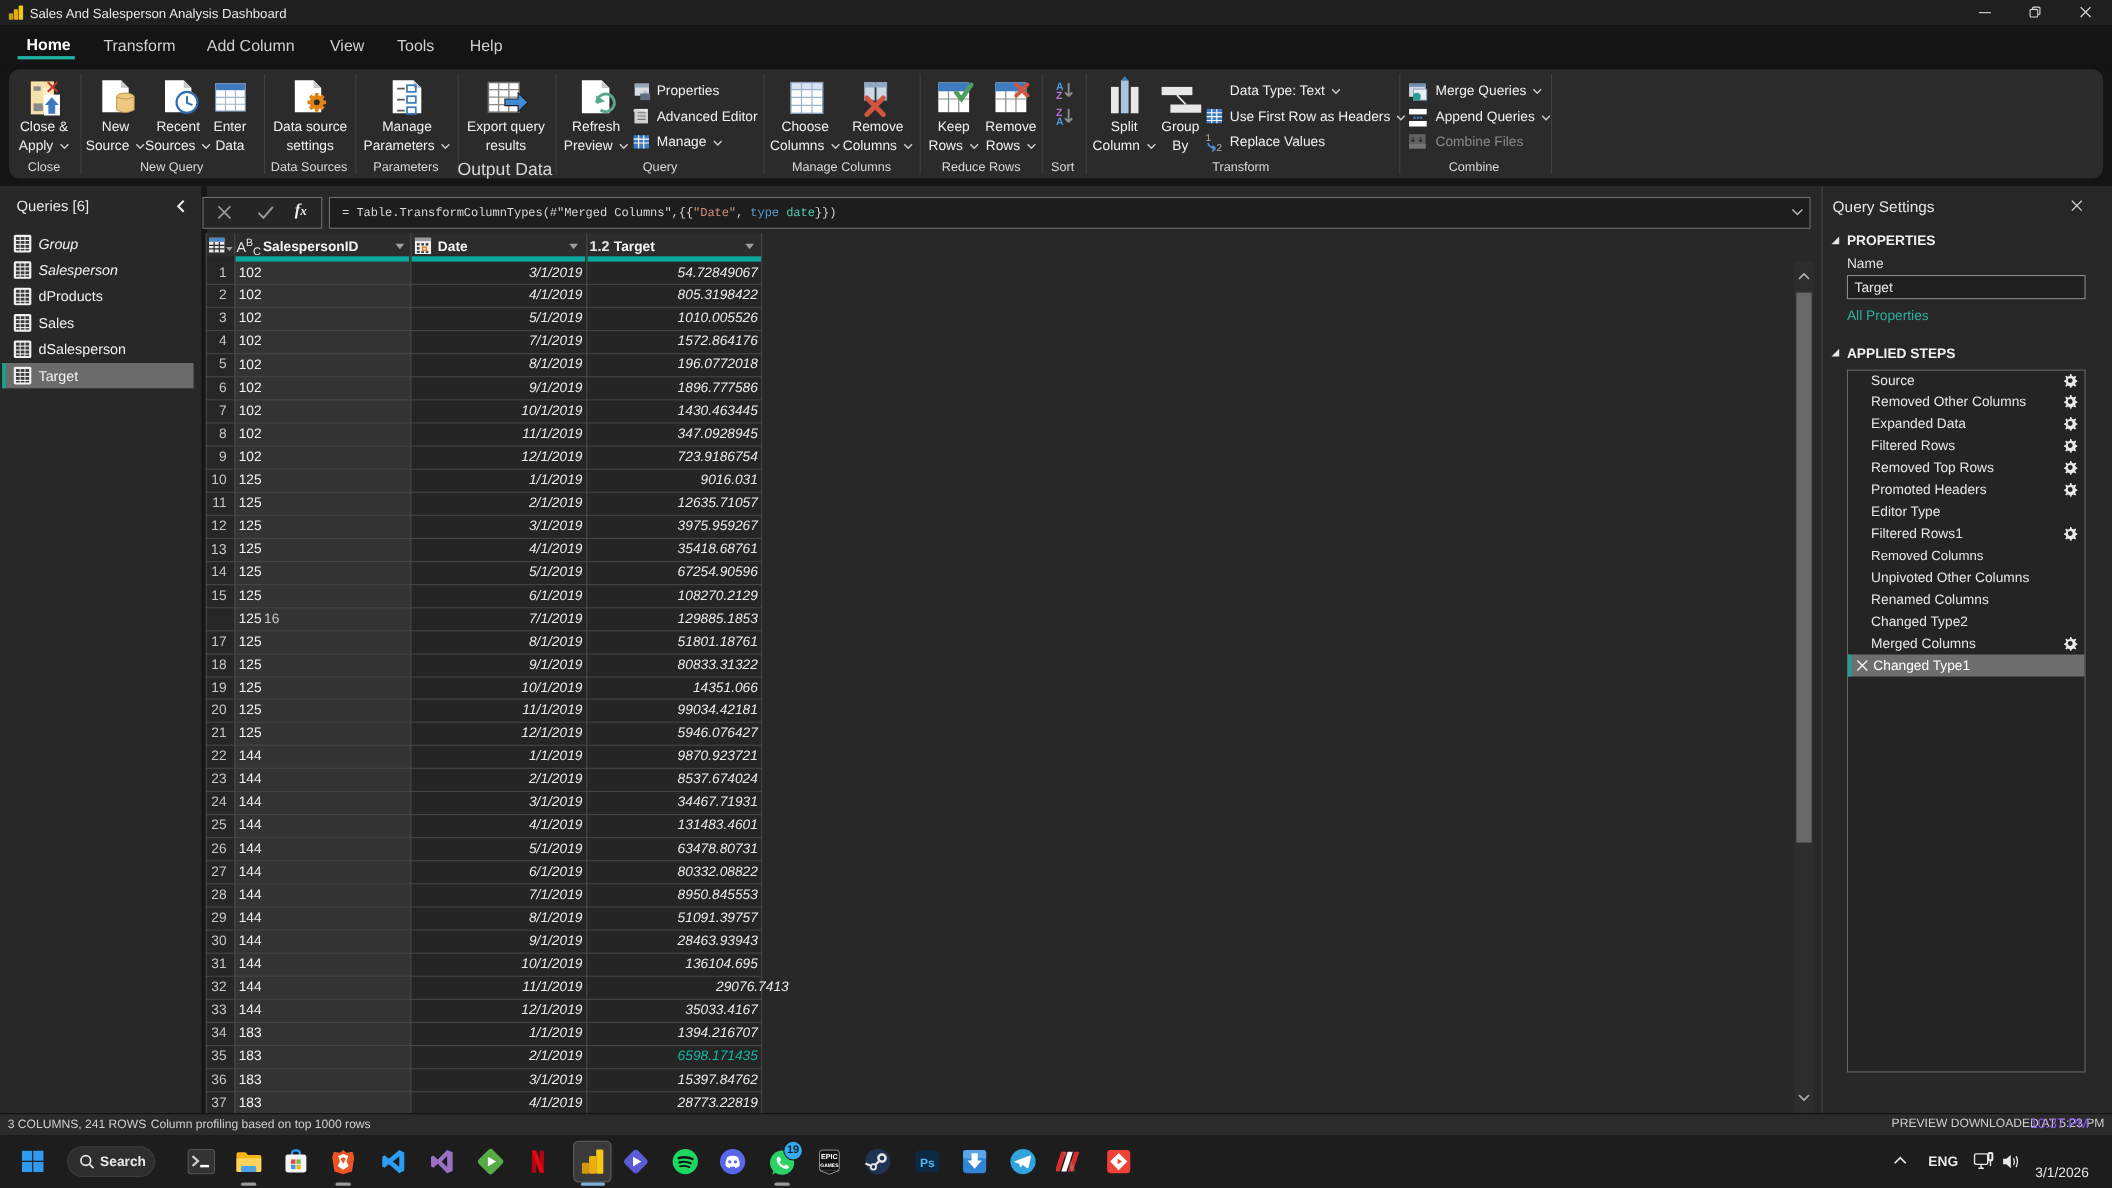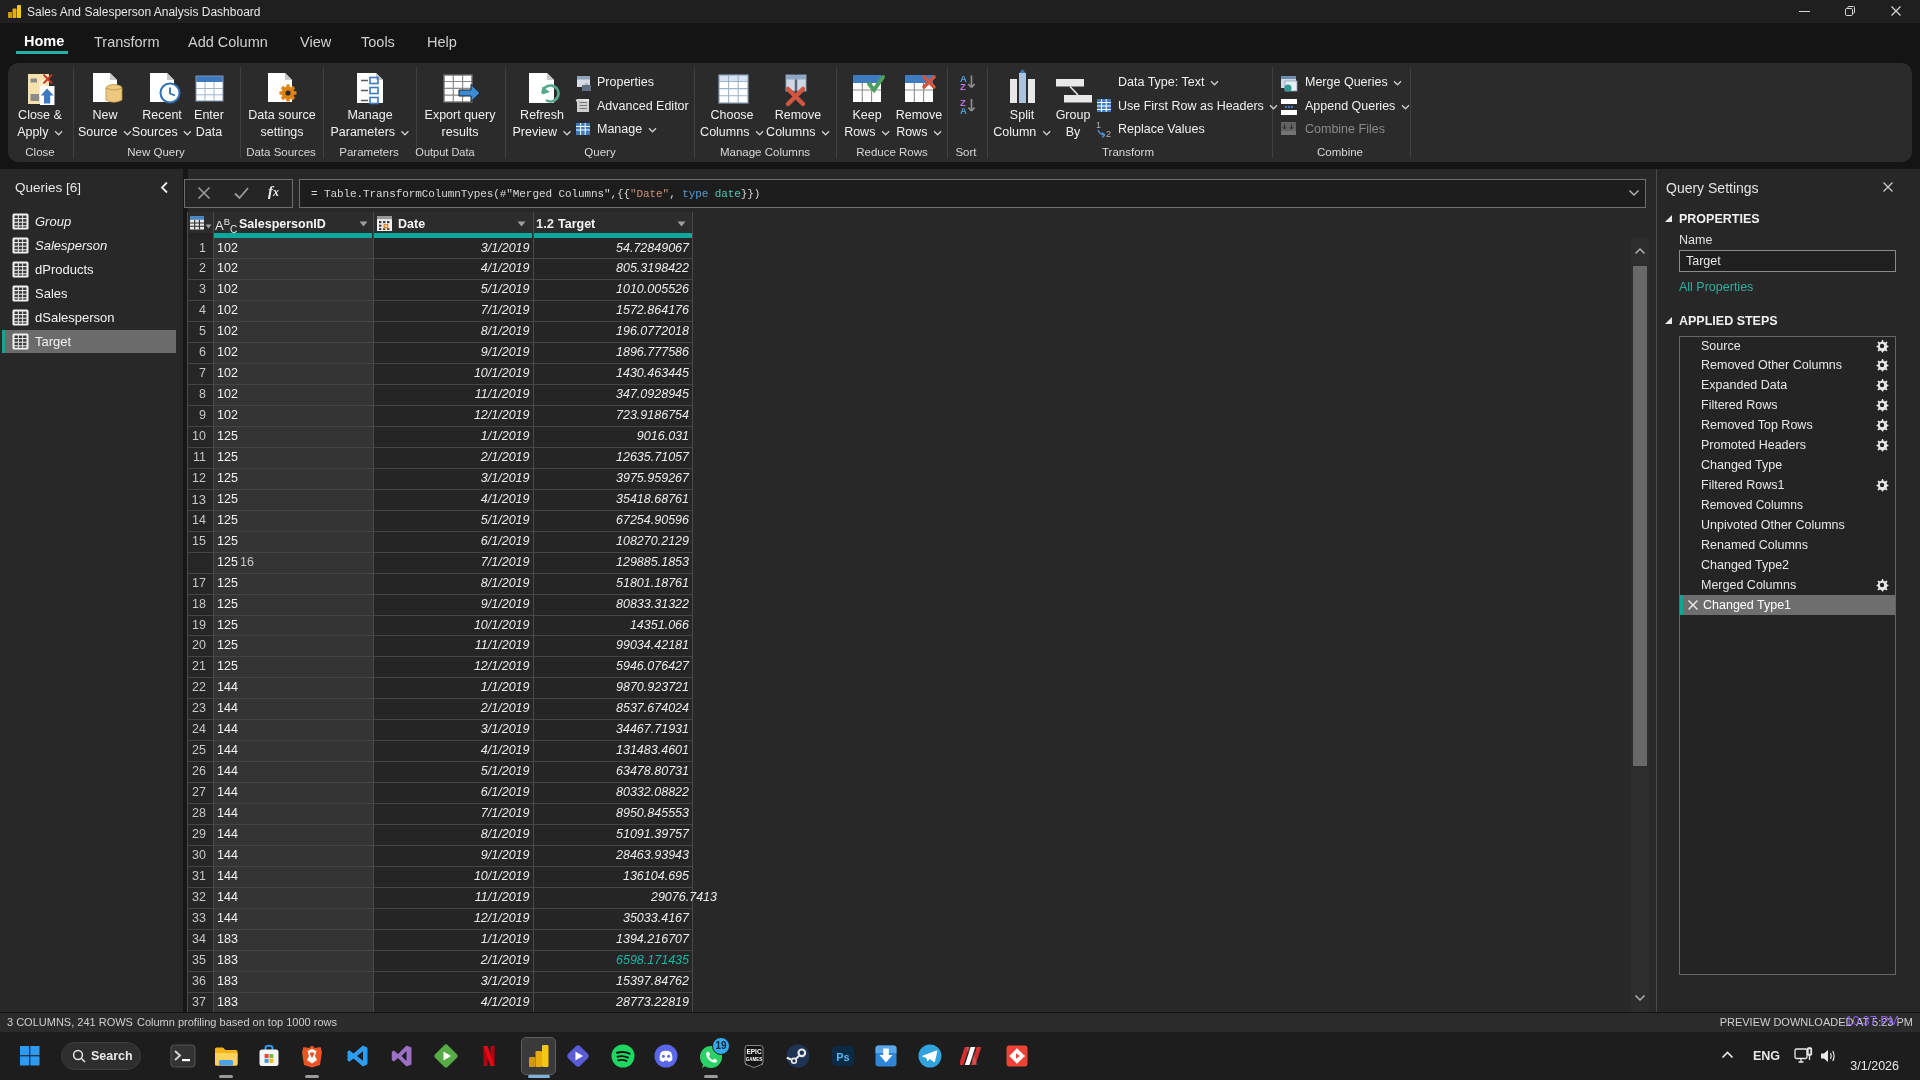--- a/index.html
+++ b/index.html
@@ -42,21 +42,21 @@
 <div class="abs" style="left:694px;top:67px;width:1px;height:91px;background:#404040;"></div>
 <div class="abs" style="left:836px;top:67px;width:1px;height:91px;background:#404040;"></div>
 <div class="abs" style="left:947px;top:67px;width:1px;height:91px;background:#404040;"></div>
 <div class="abs" style="left:987px;top:67px;width:1px;height:91px;background:#404040;"></div>
 <div class="abs" style="left:1272px;top:67px;width:1px;height:91px;background:#404040;"></div>
 <div class="abs" style="left:1410px;top:67px;width:1px;height:91px;background:#404040;"></div>
 <div class="tx" style="left:40px;top:146px;font-size:11.5px;color:#d8d8d8;transform:translateX(-50%);">Close</div>
 <div class="tx" style="left:156px;top:146px;font-size:11.5px;color:#d8d8d8;transform:translateX(-50%);">New Query</div>
 <div class="tx" style="left:281px;top:146px;font-size:11.5px;color:#d8d8d8;transform:translateX(-50%);">Data Sources</div>
 <div class="tx" style="left:369px;top:146px;font-size:11.5px;color:#d8d8d8;transform:translateX(-50%);">Parameters</div>
-<div class="tx" style="left:445px;top:146px;font-size:11px;color:#d8d8d8;transform:translateX(-50%);">Output Data</div>
+<div class="tx" style="left:459px;top:146px;font-size:16px;color:#d8d8d8;transform:translateX(-50%);">Output Data</div>
 <div class="tx" style="left:600px;top:146px;font-size:11.5px;color:#d8d8d8;transform:translateX(-50%);">Query</div>
 <div class="tx" style="left:765px;top:146px;font-size:11.5px;color:#d8d8d8;transform:translateX(-50%);">Manage Columns</div>
 <div class="tx" style="left:892px;top:146px;font-size:11.5px;color:#d8d8d8;transform:translateX(-50%);">Reduce Rows</div>
 <div class="tx" style="left:966px;top:146px;font-size:11.5px;color:#d8d8d8;transform:translateX(-50%);">Sort</div>
 <div class="tx" style="left:1128px;top:146px;font-size:11.5px;color:#d8d8d8;transform:translateX(-50%);">Transform</div>
 <div class="tx" style="left:1340px;top:146px;font-size:11.5px;color:#d8d8d8;transform:translateX(-50%);">Combine</div>
 <svg class="abs" style="left:0;top:0" width="1920" height="170" viewBox="0 0 1920 170">
 <g>
  <rect x="28" y="74" width="21" height="30" fill="#f5e1ac"></rect>
  <rect x="30.5" y="78.5" width="6.5" height="4" fill="#8a8a8a"></rect>
@@ -717,21 +717,21 @@
         <circle cx="6" cy="6" r="2.2" fill="#242424"></circle>
       </g>
     </svg>
 <div class="tx" style="left:1701px;top:438.2px;font-size:12.5px;color:#e8e8e8;">Promoted Headers</div>
 <svg class="abs" style="left:1876px;top:439.25px" width="13" height="13" viewBox="0 0 13 13">
       <g fill="#e8e8e8">
         <path d="M6.5 0.5 L7.6 0.5 L8 2.2 L9.6 2.9 L11.2 2 L12 2.9 L11 4.4 L11.6 6 L13 6.5 L13 7.6 L11.6 8 L11 9.6 L12 11.1 L11.1 12 L9.6 11 L8 11.7 L7.6 13 L6.5 13 L6 11.7 L4.4 11 L2.9 12 L2 11.1 L3 9.6 L2.4 8 L1 7.6 L1 6.5 L2.4 6 L3 4.4 L2 2.9 L2.9 2 L4.4 3 L6 2.3 Z" transform="translate(-0.5,-0.5)"></path>
         <circle cx="6" cy="6" r="2.2" fill="#242424"></circle>
       </g>
     </svg>
-<div class="tx" style="left:1701px;top:458.2px;font-size:12.5px;color:#e8e8e8;">Changed Type</div>
+<div class="tx" style="left:1701px;top:458.2px;font-size:12.5px;color:#e8e8e8;">Editor Type</div>
 <div class="tx" style="left:1701px;top:478.1px;font-size:12.5px;color:#e8e8e8;">Filtered Rows1</div>
 <svg class="abs" style="left:1876px;top:479.15px" width="13" height="13" viewBox="0 0 13 13">
       <g fill="#e8e8e8">
         <path d="M6.5 0.5 L7.6 0.5 L8 2.2 L9.6 2.9 L11.2 2 L12 2.9 L11 4.4 L11.6 6 L13 6.5 L13 7.6 L11.6 8 L11 9.6 L12 11.1 L11.1 12 L9.6 11 L8 11.7 L7.6 13 L6.5 13 L6 11.7 L4.4 11 L2.9 12 L2 11.1 L3 9.6 L2.4 8 L1 7.6 L1 6.5 L2.4 6 L3 4.4 L2 2.9 L2.9 2 L4.4 3 L6 2.3 Z" transform="translate(-0.5,-0.5)"></path>
         <circle cx="6" cy="6" r="2.2" fill="#242424"></circle>
       </g>
     </svg>
 <div class="tx" style="left:1701px;top:498.1px;font-size:12px;color:#e8e8e8;text-align:right;">Removed Columns</div>
 <div class="tx" style="left:1701px;top:518.0px;font-size:12.5px;color:#e8e8e8;">Unpivoted Other Columns</div>
 <div class="tx" style="left:1701px;top:538.0px;font-size:12.5px;color:#e8e8e8;">Renamed Columns</div>

